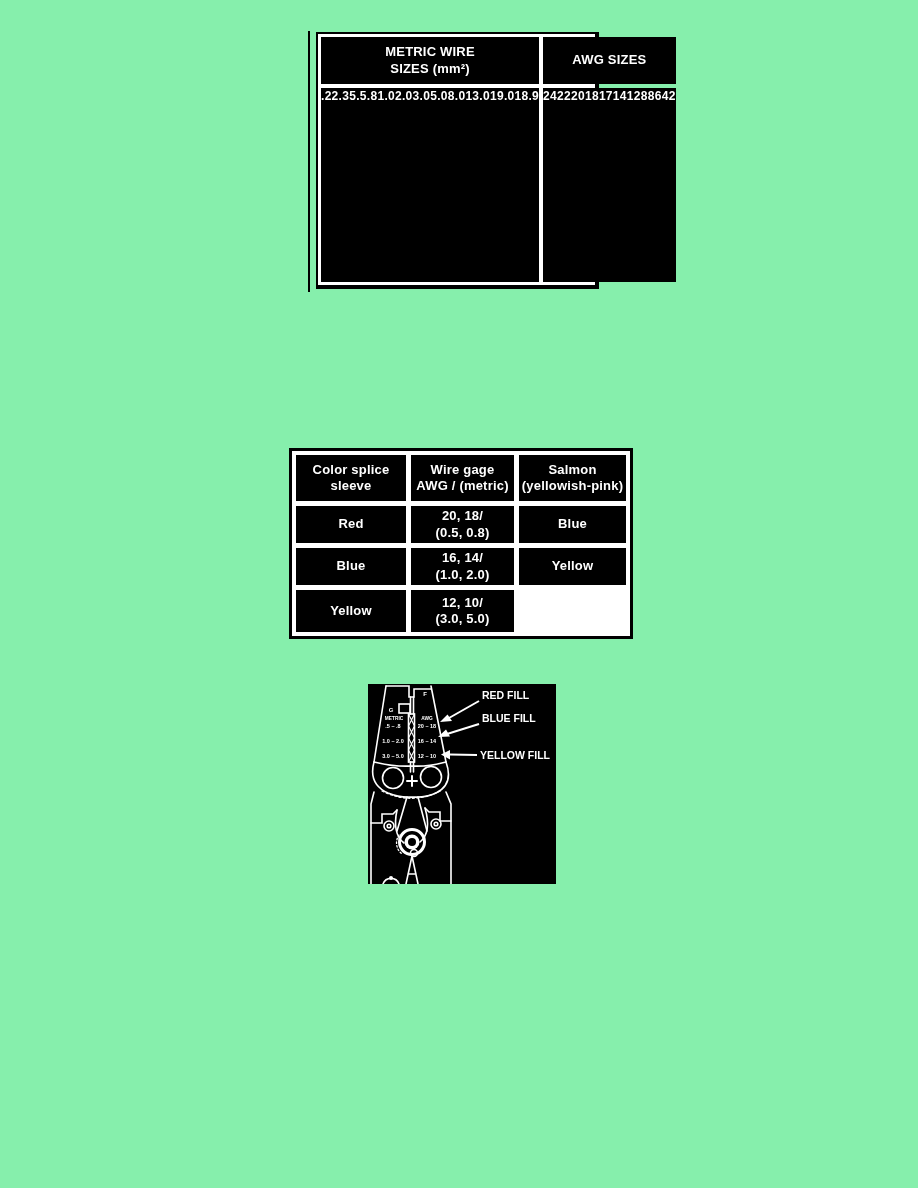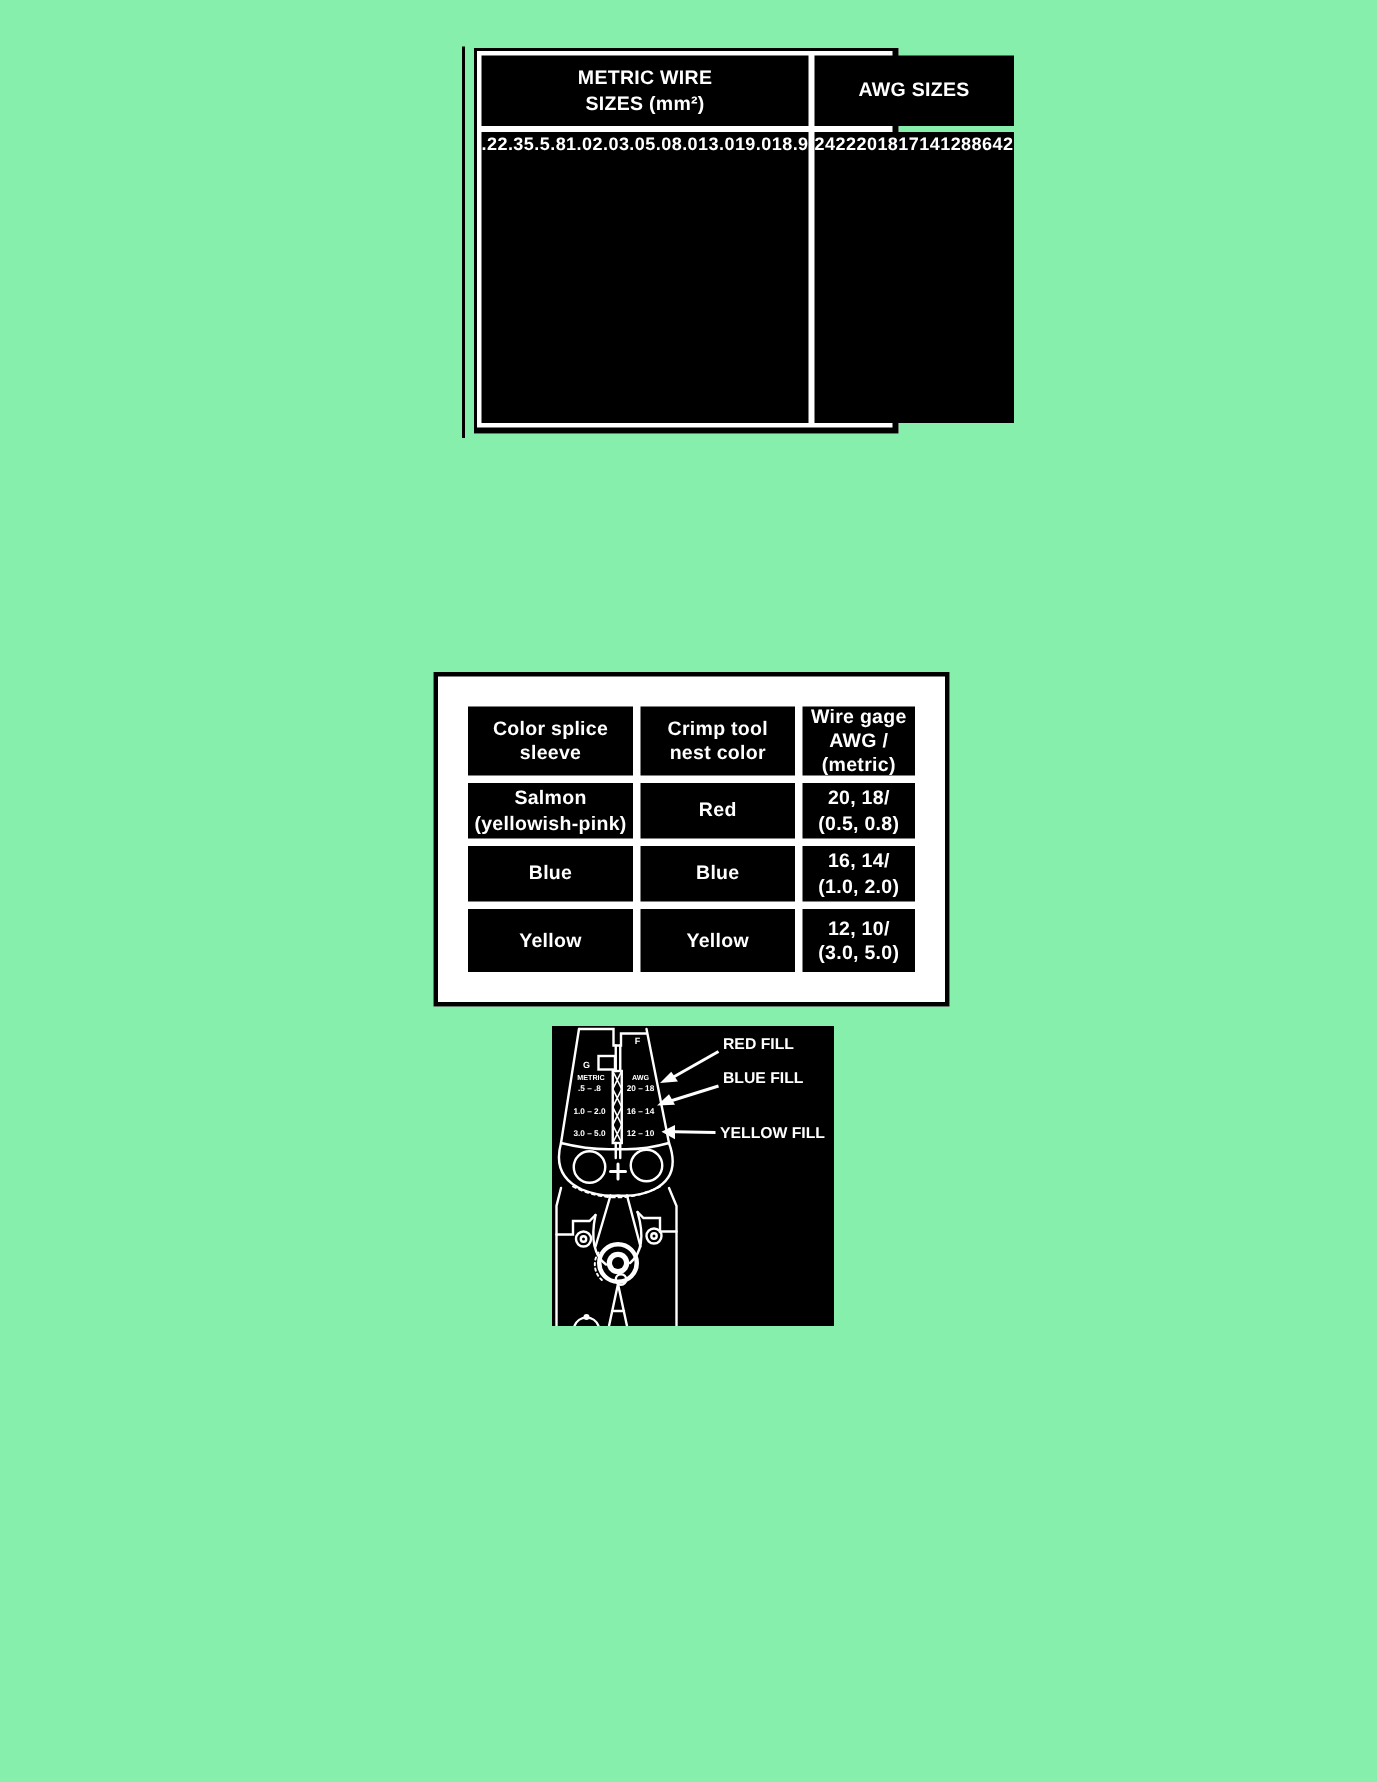--- a/index.html
+++ b/index.html
@@ -14,21 +14,21 @@
               background:#fff;border:solid #000;border-width:2px 4px 4px 2px;padding:3px;}
   .wt-grid{display:grid;grid-template-columns:1fr 1fr;grid-template-rows:47px 194px;gap:4px;}
   .wt-cell{background:#000;color:#fff;font-weight:bold;text-align:center;}
   .wt-head{display:flex;align-items:center;justify-content:center;font-size:13px;
            line-height:1.25;white-space:pre-line;letter-spacing:.2px;}
   .wt-body{display:flex;flex-direction:row;justify-content:center;font-size:12px;}
   .wt-val{line-height:16.1px;letter-spacing:.3px;}
 
   
   .splice-table{position:absolute;left:289px;top:448px;width:344px;box-sizing:border-box;
-                background:#fff;border:3px solid #000;padding:20px;}
+                background:#fff;border:3px solid #000;padding:4px;}
   .st-grid{display:grid;grid-template-columns:110px 103px 1fr;
            grid-template-rows:46px 37px 37px 42px;gap:5px;}
   .st-cell{background:#000;color:#fff;font-weight:bold;text-align:center;
            display:flex;align-items:center;justify-content:center;
            font-size:13px;line-height:1.25;white-space:pre-line;letter-spacing:.2px;}
 
   
   .figure{position:absolute;left:368px;top:684px;width:188px;height:200px;background:#000;}
   .figure svg{display:block;}
   .figure text{font-family:"Liberation Sans",sans-serif;font-weight:bold;fill:#fff;}
@@ -73,22 +73,20 @@
         <div class="wt-val">4</div>
         <div class="wt-val">2</div>
       </div>
     </div>
   </div>
 
   <div class="splice-table">
     <div class="st-grid">
       <div class="st-cell">Color splice
 sleeve</div>
-      <div class="st-cell">Crimp tool
-nest color</div>
       <div class="st-cell">Wire gage
 AWG / (metric)</div>
 
       <div class="st-cell">Salmon
 (yellowish-pink)</div>
       <div class="st-cell">Red</div>
       <div class="st-cell">20, 18/
 (0.5, 0.8)</div>
 
       <div class="st-cell">Blue</div>

